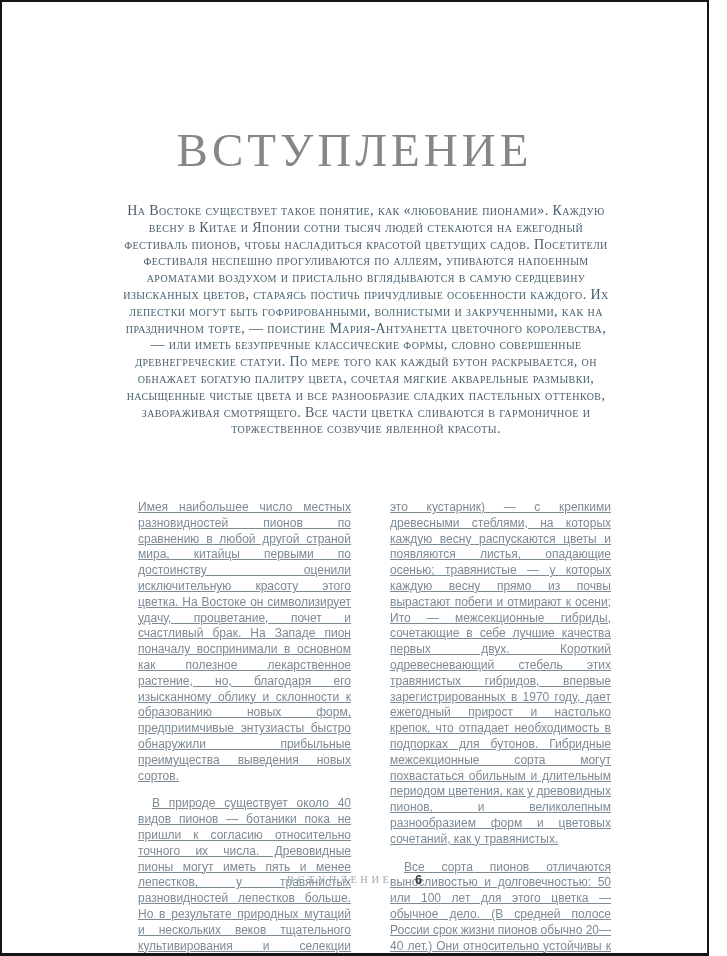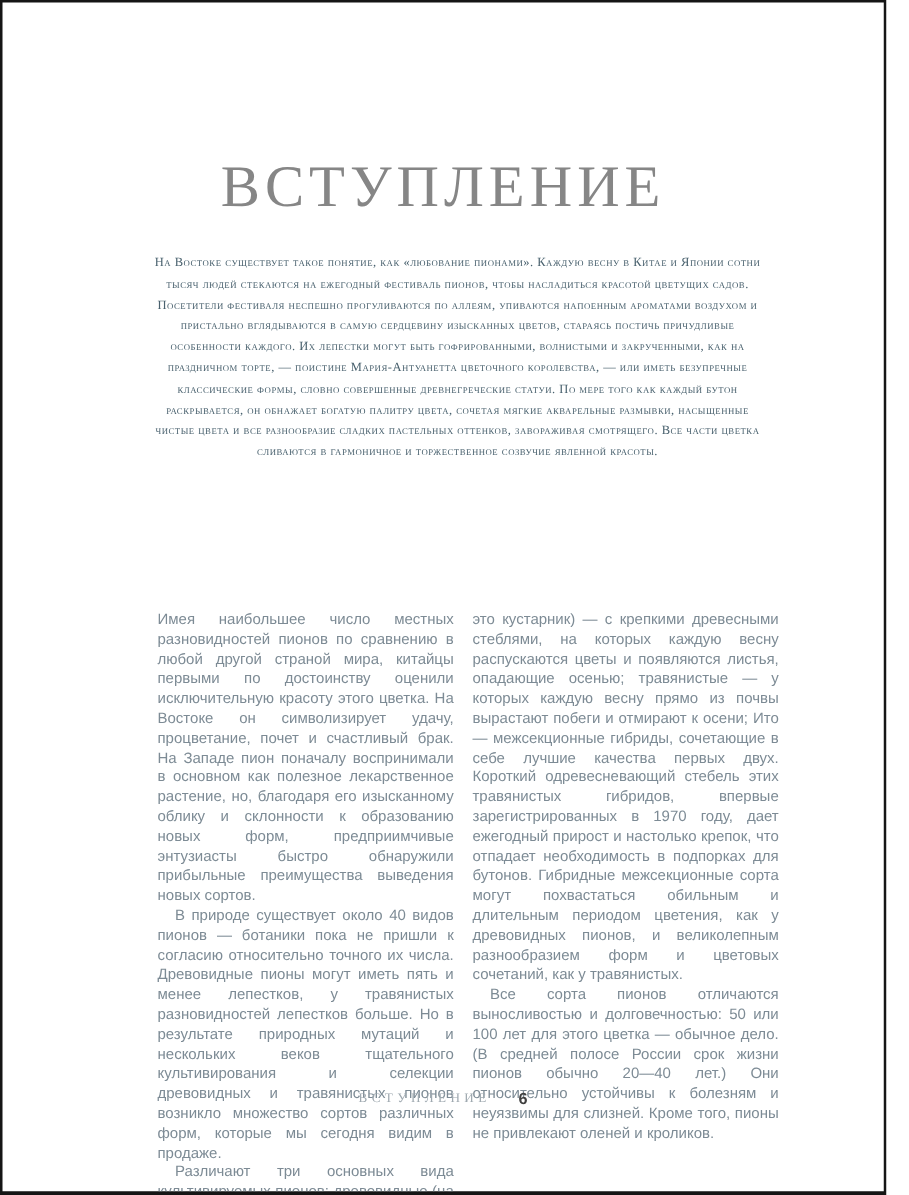--- a/index.html
+++ b/index.html
@@ -31,42 +31,42 @@
     color: #868686;
     line-height: 1.1;
   }
   .intro {
     position: absolute;
     top: 201px;
     left: 119px;
     width: 490px;
     font-family: "Liberation Serif", serif;
     font-variant: small-caps;
-    font-size: 10px;
+    font-size: 14px;
     line-height: 16.8px;
     letter-spacing: 0.4px;
     color: #49616e;
     text-align: center;
   }
   .columns {
     position: absolute;
     top: 486px;
     left: 124px;
     width: 497px;
     display: flex;
     gap: 15px;
     font-family: "Liberation Sans", sans-serif;
     font-size: 12px;
     line-height: 15.8px;
     color: #7d8b95;
     text-align: justify;
   }
   .col-left  { width: 237px; flex: 0 0 auto; }
   .col-right { width: 245px; flex: 0 0 auto; }
-  .columns p { margin: 0; }
+  .columns p { margin: 12px; text-decoration: underline; }
   .columns p.indent { text-indent: 14px; }
   .footer {
     position: absolute;
     top: 868px;
     left: 0;
     width: 100%;
     text-align: center;
   }
   .footer .section-label {
     font-family: "Liberation Serif", serif;

